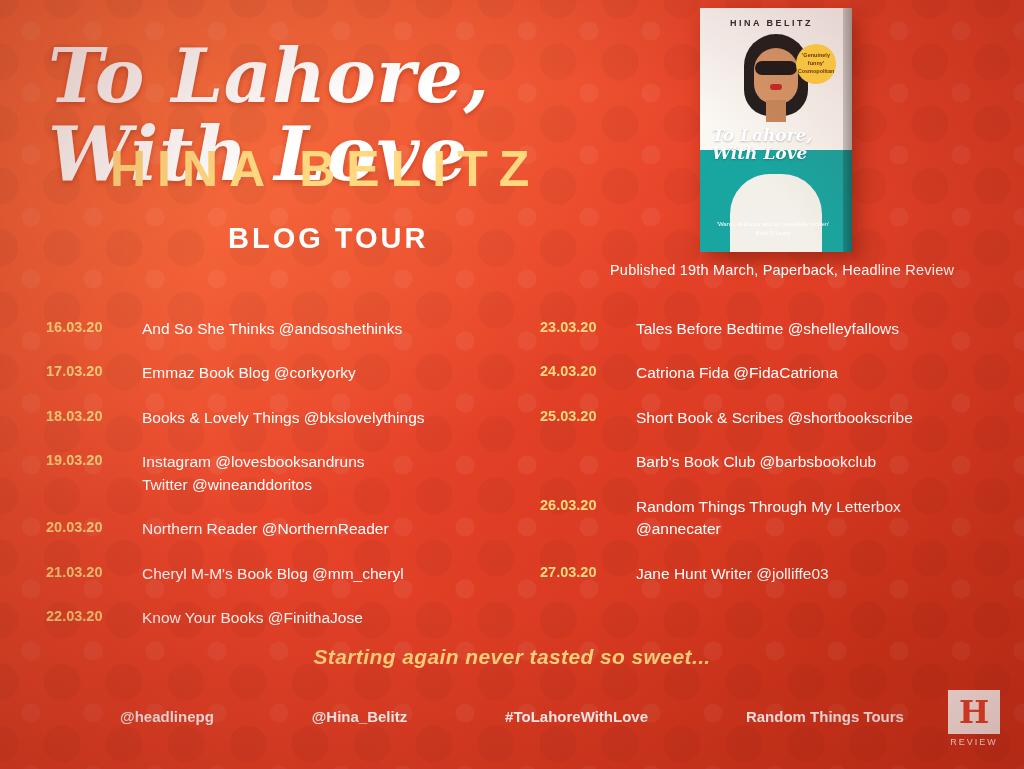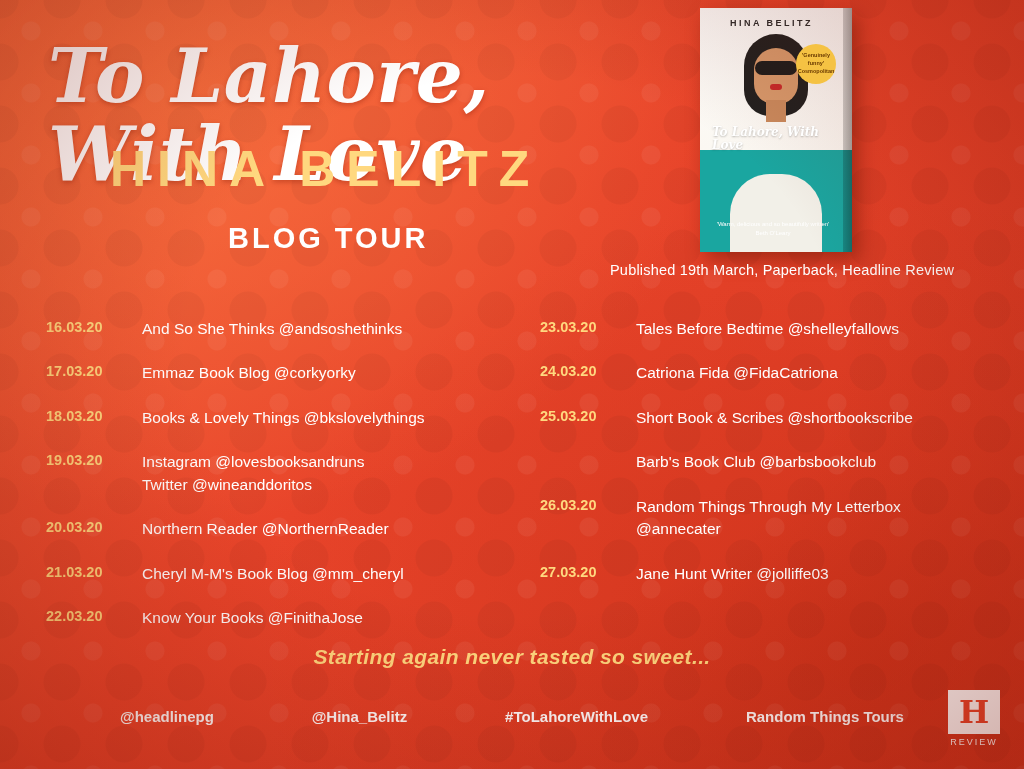--- a/index.html
+++ b/index.html
@@ -121,21 +121,21 @@
     letter-spacing: 2.5px;
     color: #2b2b2b;
     font-weight: bold;
   }
   .book .cv-title {
     position: absolute;
     top: 118px; left: 12px;
     font-family: "DejaVu Serif", serif;
     font-style: italic;
     font-weight: bold;
-    font-size: 12px;
+    font-size: 17px;
     line-height: 1.08;
     color: #ffffff;
     text-shadow: 0 1px 2px rgba(0,0,0,0.25);
     z-index: 4;
   }
   .book .cv-quote {
     position: absolute;
     bottom: 14px; left: 10px; right: 16px;
     text-align: center;
     font-family: "Liberation Sans", sans-serif;

